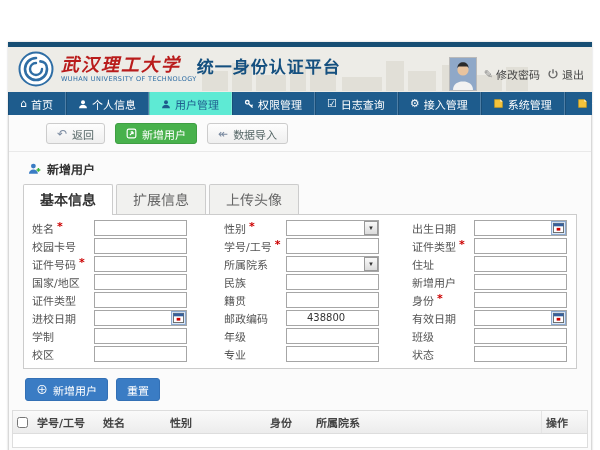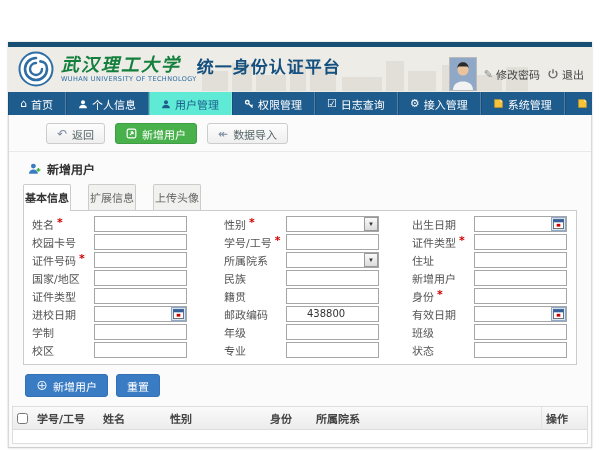--- a/index.html
+++ b/index.html
@@ -9,21 +9,21 @@
        box-shadow:0 0 2px rgba(0,0,0,.2)}
   
   .strip{height:5px;background:#174e74}
   
   .hdr{height:45px;background:#edece7;position:relative;overflow:hidden}
   .skyline{position:absolute;right:60px;top:8px;opacity:.85}
   .hdr-left{position:absolute;left:10px;top:4px;display:flex;align-items:center}
   .logo{width:36px;height:36px;flex:0 0 36px}
   .uni-block{margin-left:7px;line-height:1}
   .uni-name{font-family:"DejaVu Serif","Liberation Serif",serif;font-style:italic;font-weight:bold;
-            font-size:18px;color:#15803d;letter-spacing:2px;white-space:nowrap}
+            font-size:18px;color:#b91c1c;letter-spacing:2px;white-space:nowrap}
   .uni-en{font-size:6.5px;color:#2d6ca3;letter-spacing:.4px;margin-top:2px}
   .platform{font-size:17px;font-weight:bold;color:#15507f;margin-left:0;letter-spacing:1px;padding-bottom:8px}
   .hdr-right{position:absolute;right:8px;top:10px;display:flex;align-items:center;gap:7px;
              font-size:11px;color:#444}
   .avatar{width:26px;height:32px;border:1px solid #b9b9b9;background:#8fa8c8;display:block}
   .hlink{display:flex;align-items:center;gap:3px;cursor:pointer;color:#444;text-decoration:none}
   .pencil{color:#8a8a8a;font-size:11px}
   
   .nav{height:23px;background:#1e5c8d;display:flex;font-size:11px;color:#fff}
   .nav-item{display:flex;align-items:center;gap:4px;padding:0 12px;cursor:pointer;
@@ -41,22 +41,22 @@
        color:#566;cursor:pointer;white-space:nowrap}
   .btn-green{background:#48b14c;border-color:#3f9e43;color:#fff}
   .btn-blue{background:#3a7cc4;border-color:#3370b5;color:#fff}
   .btn-lg{height:23px}
   .arrow-ic{font-size:12px;line-height:1;color:#7a8aa0}
   .btn-green .arrow-ic,.btn-blue .arrow-ic{color:#fff}
   .section-head{display:flex;align-items:center;gap:6px;padding:8px 0 5px 19px;
                 font-size:12px;font-weight:bold;color:#333}
   
   .tabs{display:flex;margin:2px 0 0 14px;position:relative;z-index:2}
-  .tab{font-size:11px;padding:4px 1px 5px;border:1px solid #ccc;border-bottom:none;
-       background:#f1f1ef;color:#666;margin-right:17px;border-radius:2px 2px 0 0;cursor:pointer}
+  .tab{font-size:14px;padding:4px 16px 5px;border:1px solid #ccc;border-bottom:none;
+       background:#f1f1ef;color:#666;margin-right:3px;border-radius:2px 2px 0 0;cursor:pointer}
   .tab.active{background:#fff;color:#333;margin-bottom:-1px;padding-bottom:6px;font-weight:bold}
   
   .panel{border:1px solid #ccc;background:#fff;margin:0 14px;padding:5px 4px 7px;position:relative;z-index:1}
   .fgrid{display:grid;grid-template-columns:192px 188px 1fr;row-gap:3px}
   .fcell{display:flex;align-items:center;height:15px;font-size:11px;color:#555}
   .flabel{width:62px;padding-left:4px;white-space:nowrap;display:inline-flex;gap:3px;flex:0 0 62px}
   .req{color:#c00;font-weight:bold}
   .fld{position:relative;width:93px;height:16px}
   .fld input{width:100%;height:100%;box-sizing:border-box;border:1px solid #a6a6a6;
              font-size:10px;padding:1px 20px;background:#fff;font-family:inherit;color:#333}

